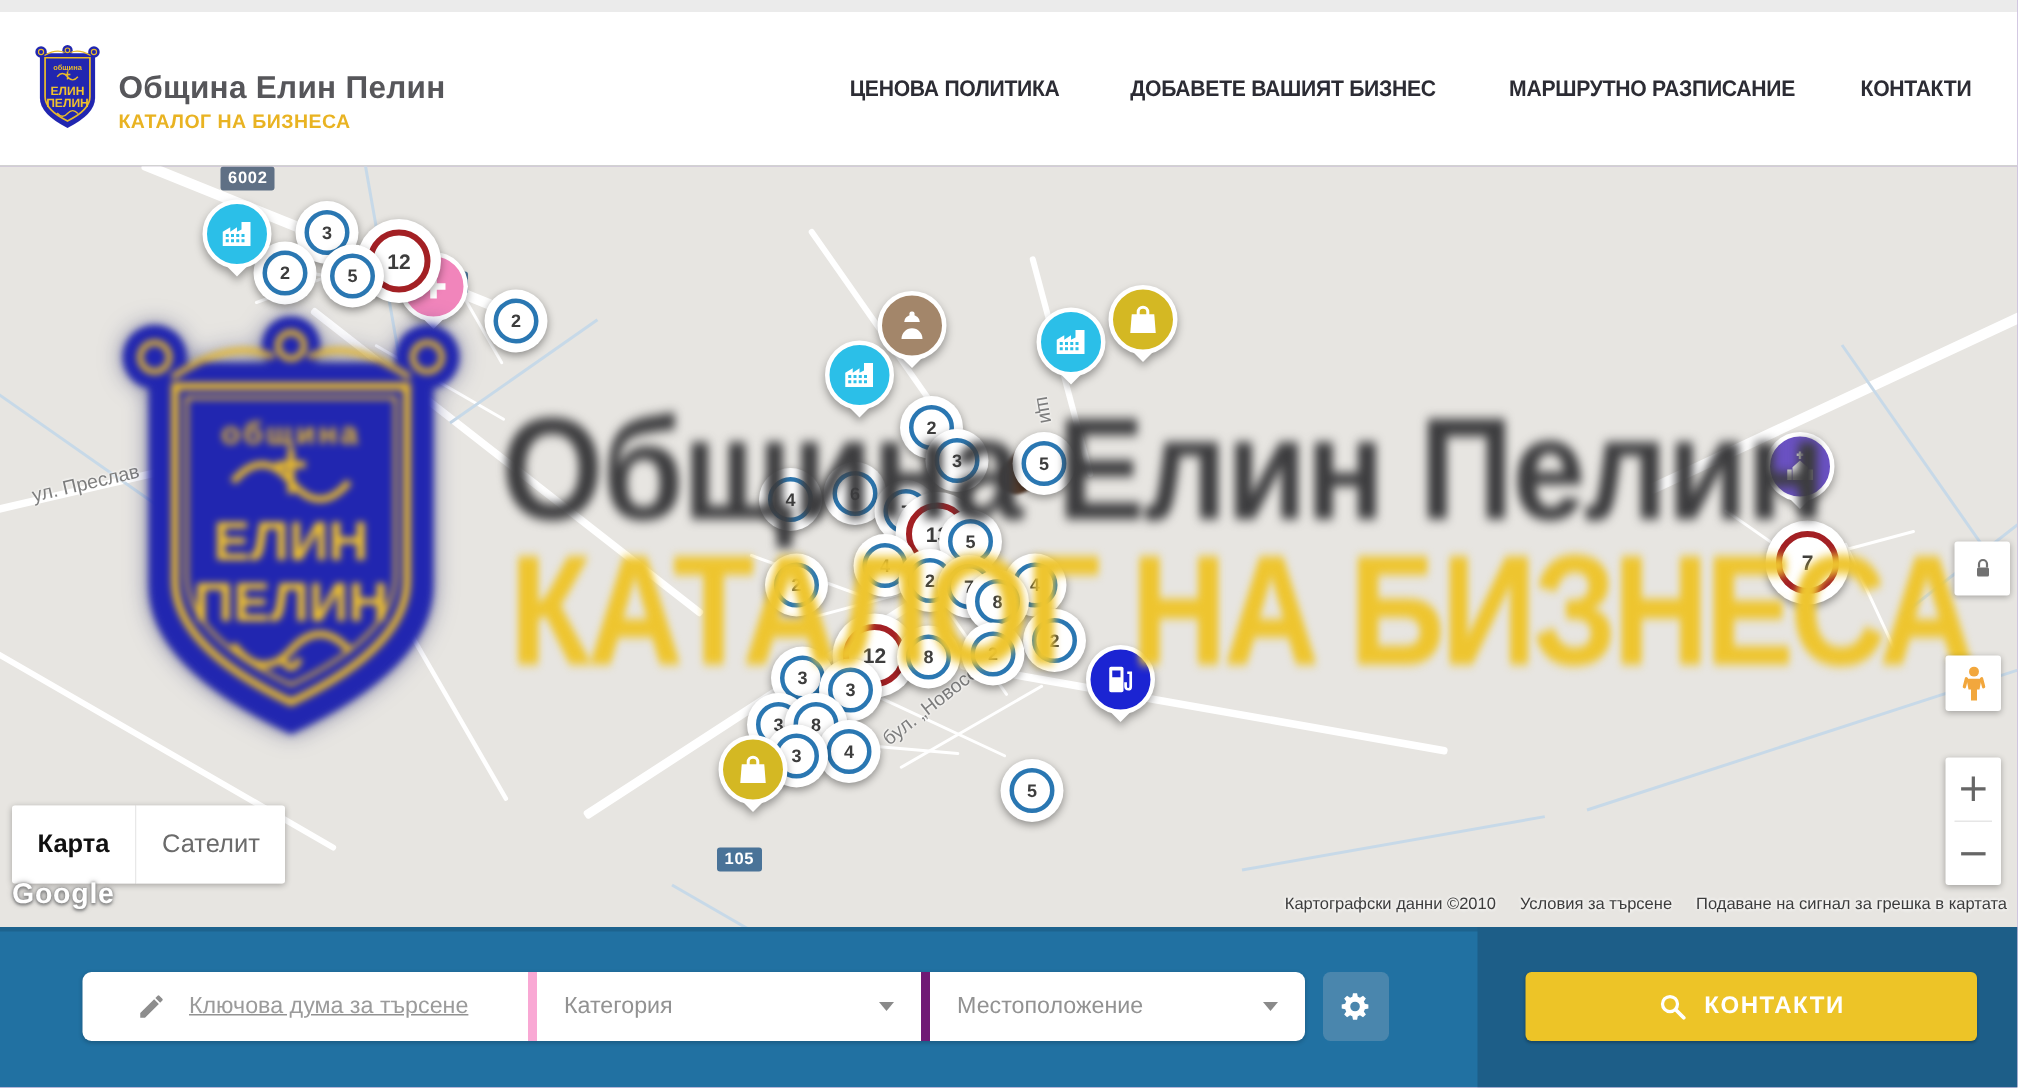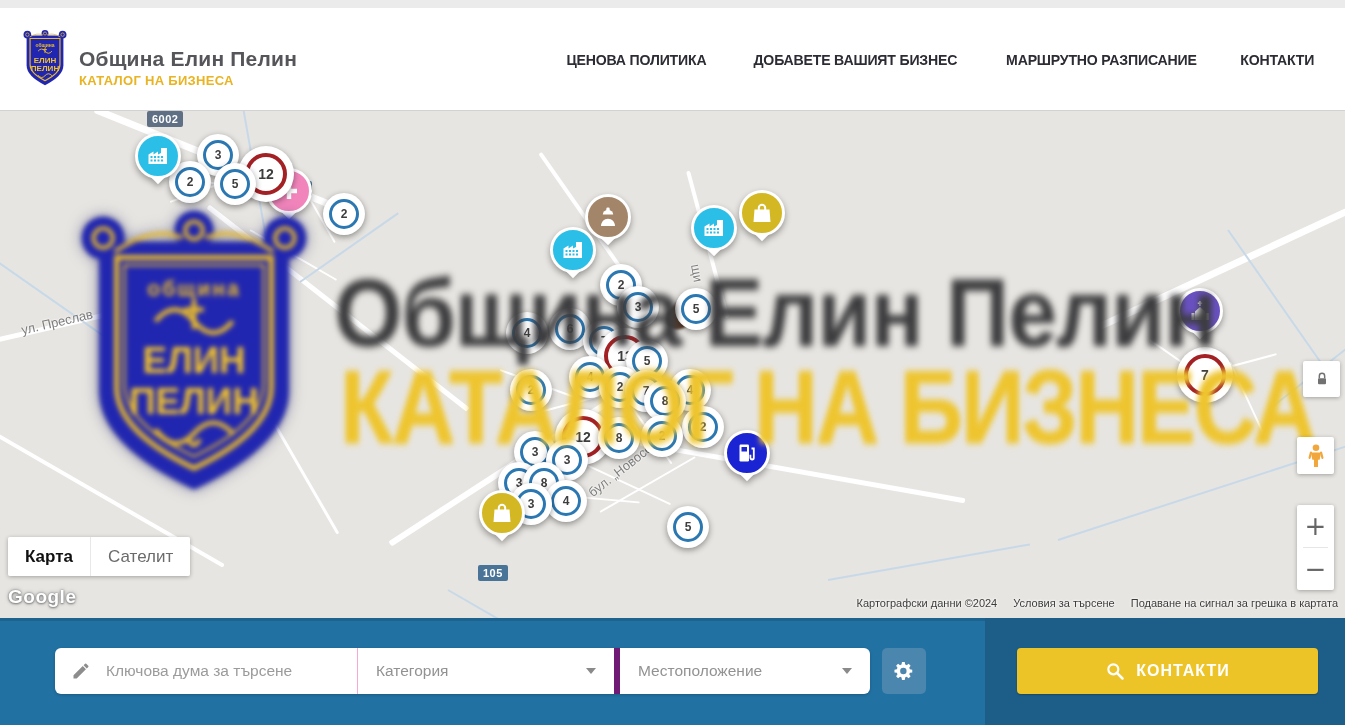--- a/index.html
+++ b/index.html
@@ -59,21 +59,21 @@
   .wm-shield{left:78px;top:100px;filter:blur(2.6px) drop-shadow(0 0 7px rgba(15,18,90,.55));}
   .wm1{left:334px;top:146px;font-size:88px;font-weight:bold;color:#3c3c3e;white-space:nowrap;
        letter-spacing:-1px;filter:blur(3.2px);transform:scaleY(1.1);transform-origin:left top;}
   .wm2{left:340px;top:236px;font-size:88px;font-weight:bold;color:#eec52f;white-space:nowrap;
        letter-spacing:-2px;filter:blur(2.6px);transform:scaleY(1.18);transform-origin:left top;
        text-shadow:0 0 2px #eec52f;}
 
   
   .maptype{position:absolute;left:8px;top:426px;display:flex;z-index:6;
            box-shadow:0 1px 4px rgba(0,0,0,.3);border-radius:2px;}
-  .maptype button{height:39px;border:none;background:#fff;font-family:"Liberation Sans",sans-serif;
+  .maptype button{height:52px;border:none;background:#fff;font-family:"Liberation Sans",sans-serif;
                   font-size:17px;cursor:pointer;padding:0 17px;}
   .maptype .mt-map{font-weight:bold;color:#111;border-radius:2px 0 0 2px;}
   .maptype .mt-sat{color:#6b6b6b;border-left:1px solid #e8e8e8;border-radius:0 2px 2px 0;}
 
   .glogo{position:absolute;left:8px;top:475px;z-index:6;font-size:19px;font-weight:bold;color:#fff;
          letter-spacing:.5px;cursor:pointer;
          text-shadow:0 0 2px #7f7f7f,0 1px 2px #8a8a8a,0 0 4px #9a9a9a;}
 
   .attrib{position:absolute;right:7px;top:486px;z-index:6;display:flex;gap:16px;font-size:11px;
           color:#3c3c3c;text-shadow:0 0 3px #fff,0 0 3px #fff;}
@@ -91,21 +91,21 @@
                   font-family:"DejaVu Sans",sans-serif;line-height:1;}
   .zoomctl .zdiv{height:1px;background:#e6e6e6;margin:0 6px;}
 
   
   .bottombar{position:absolute;left:0;top:618px;width:1345px;height:107px;background:#2171a2;}
   .bottombar::before{content:"";position:absolute;left:0;top:0;width:100%;height:3px;background:rgba(0,0,0,.12);}
   .bb-right{position:absolute;left:985px;top:0;width:360px;height:107px;background:#1d5e88;}
   .searchbox{position:absolute;left:55px;top:30px;width:815px;height:46px;background:#fff;border-radius:6px;
              display:flex;align-items:stretch;box-shadow:0 1px 3px rgba(0,0,0,.2);}
   .sb-field{display:flex;align-items:center;font-size:15.5px;color:#929292;}
-  .sb-keyword{flex:0 0 303px;border-right:1px solid #f9a8d4;padding-left:16px;gap:13px;}
+  .sb-keyword{flex:0 0 303px;border-right:6px solid #f9a8d4;padding-left:36px;gap:13px;text-decoration:underline;}
   .sb-keyword input{border:none;outline:none;flex:1;font-family:"Liberation Sans",sans-serif;
                     font-size:15.5px;color:#555;width:100%;background:transparent;}
   .sb-keyword input::placeholder{color:#9b9b9b;opacity:1;}
   .sb-select{justify-content:space-between;padding:0 18px 0 18px;cursor:pointer;}
   .sb-category{flex:0 0 262px;border-right:6px solid #701a75;}
   .sb-location{flex:1;border-radius:0 6px 6px 0;}
   .caret{width:0;height:0;border-left:5px solid transparent;border-right:5px solid transparent;
          border-top:6px solid #8a8a8a;}
   .gear-btn{position:absolute;left:882px;top:30px;width:44px;height:46px;background:#4a86ad;border:none;
             border-radius:5px;cursor:pointer;display:flex;align-items:center;justify-content:center;}
@@ -415,21 +415,21 @@
       <path d="M40 113 q10 13 20 2 q10 -11 20 0 M57 118 q3 6 6 0" fill="none" stroke="#e8ba2b" stroke-width="2.4"></path>
     </svg>
       <div class="wm wm1">Община Елин Пелин</div>
       <div class="wm wm2">КАТАЛОГ НА БИЗНЕСА</div>
       <div class="maptype">
       <button class="mt-map">Карта</button>
       <button class="mt-sat">Сателит</button>
     </div>
       <div class="glogo">Google</div>
       <div class="attrib">
-      <span>Картографски данни ©2024</span>
+      <span>Картографски данни ©2010</span>
       <a>Условия за търсене</a>
       <a>Подаване на сигнал за грешка в картата</a>
     </div>
       <button class="sq-btn lock-btn">
       <svg width="16" height="16" viewBox="0 0 24 24">
         <path d="M8 11V7.5a4 4 0 0 1 8 0V11" stroke="#717171" stroke-width="2.2" fill="none"></path>
         <rect x="6" y="11" width="12" height="9" rx="1.5" fill="#717171"></rect>
       </svg>
     </button>
       <button class="sq-btn peg-btn">

